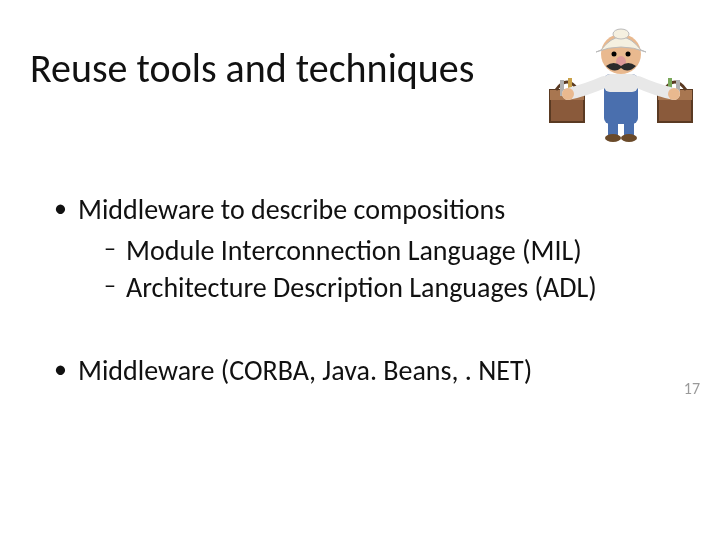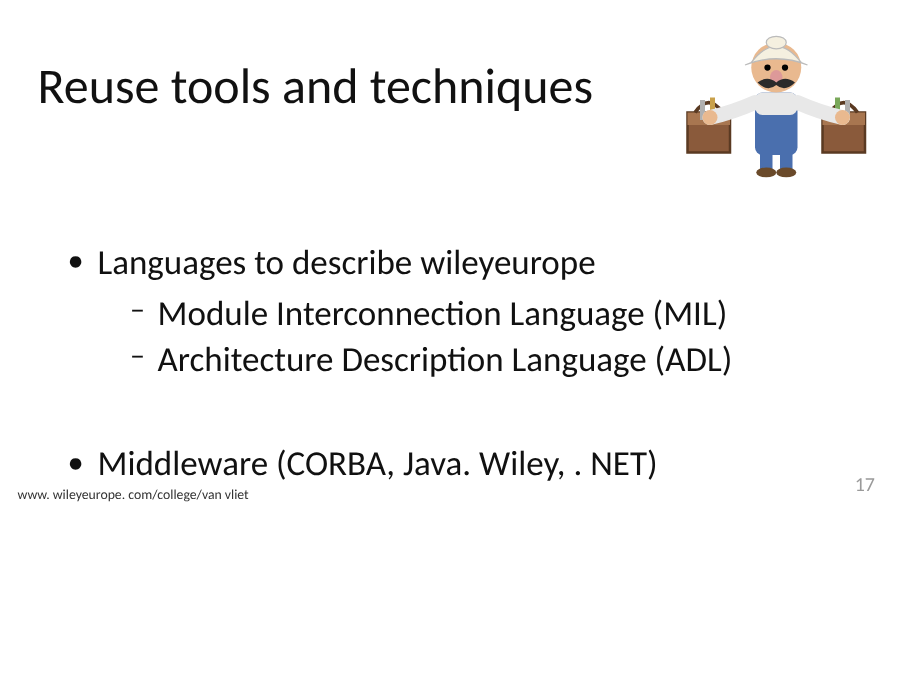--- a/index.html
+++ b/index.html
@@ -133,26 +133,25 @@
       <path d="M60 54 Q68 48 75 54 Q82 48 90 54 Q82 62 75 56 Q68 62 60 54 Z" fill="#2b2b2b"></path>
 
       <rect x="62" y="108" width="10" height="16" fill="#4a6fae"></rect>
       <rect x="78" y="108" width="10" height="16" fill="#4a6fae"></rect>
       <ellipse cx="67" cy="126" rx="8" ry="4" fill="#6a4a2a"></ellipse>
       <ellipse cx="83" cy="126" rx="8" ry="4" fill="#6a4a2a"></ellipse>
     </svg>
   </div>
 
   <div class="body">
-    <p class="l1">Languages to describe wileyeurope</p>
+    <p class="l1">Middleware to describe compositions</p>
     <p class="l2">Module Interconnection Language (MIL)</p>
-    <p class="l2">Architecture Description Language (ADL)</p>
+    <p class="l2">Architecture Description Languages (ADL)</p>
     <div class="gap"></div>
-    <p class="l1">Middleware (CORBA, Java. Wiley, . NET)</p>
+    <p class="l1">Middleware (CORBA, Java. Beans, . NET)</p>
   </div>
 
   <div class="footer-left">
-    <div>www. wileyeurope. com/college/van vliet</div>
   </div>
 
   <div class="footer-right">17</div>
 
 </div>
 
 </body></html>

